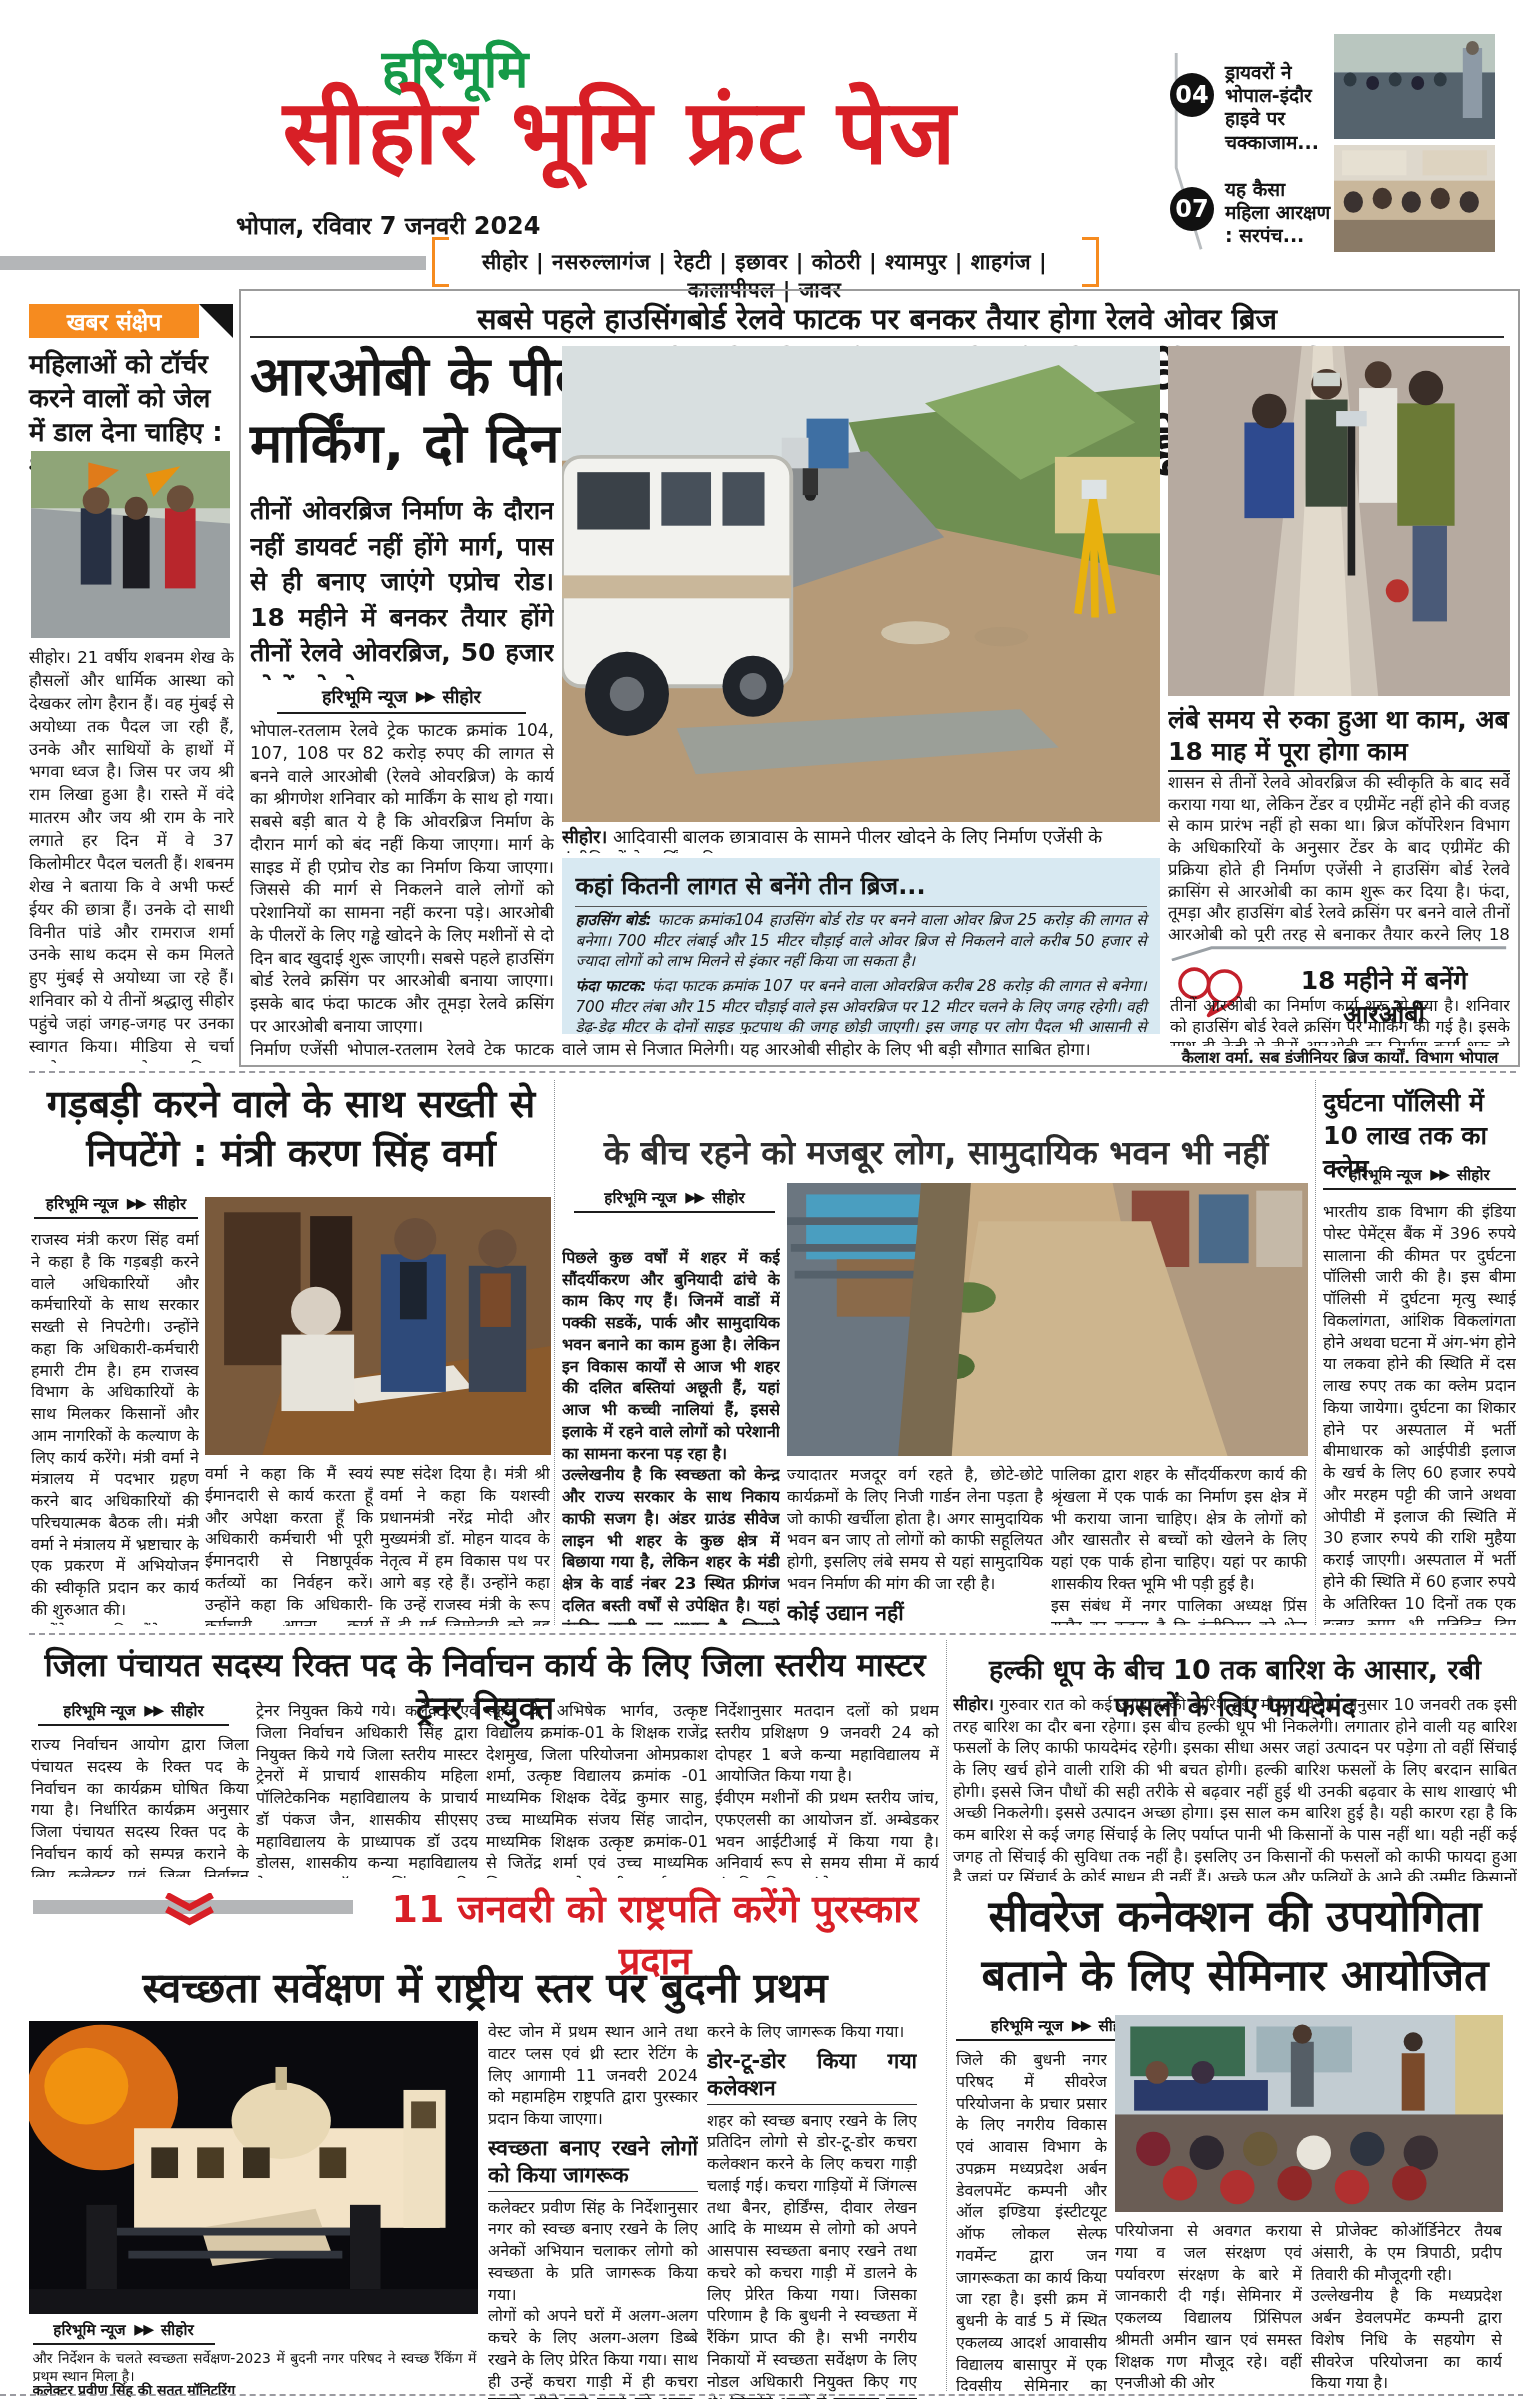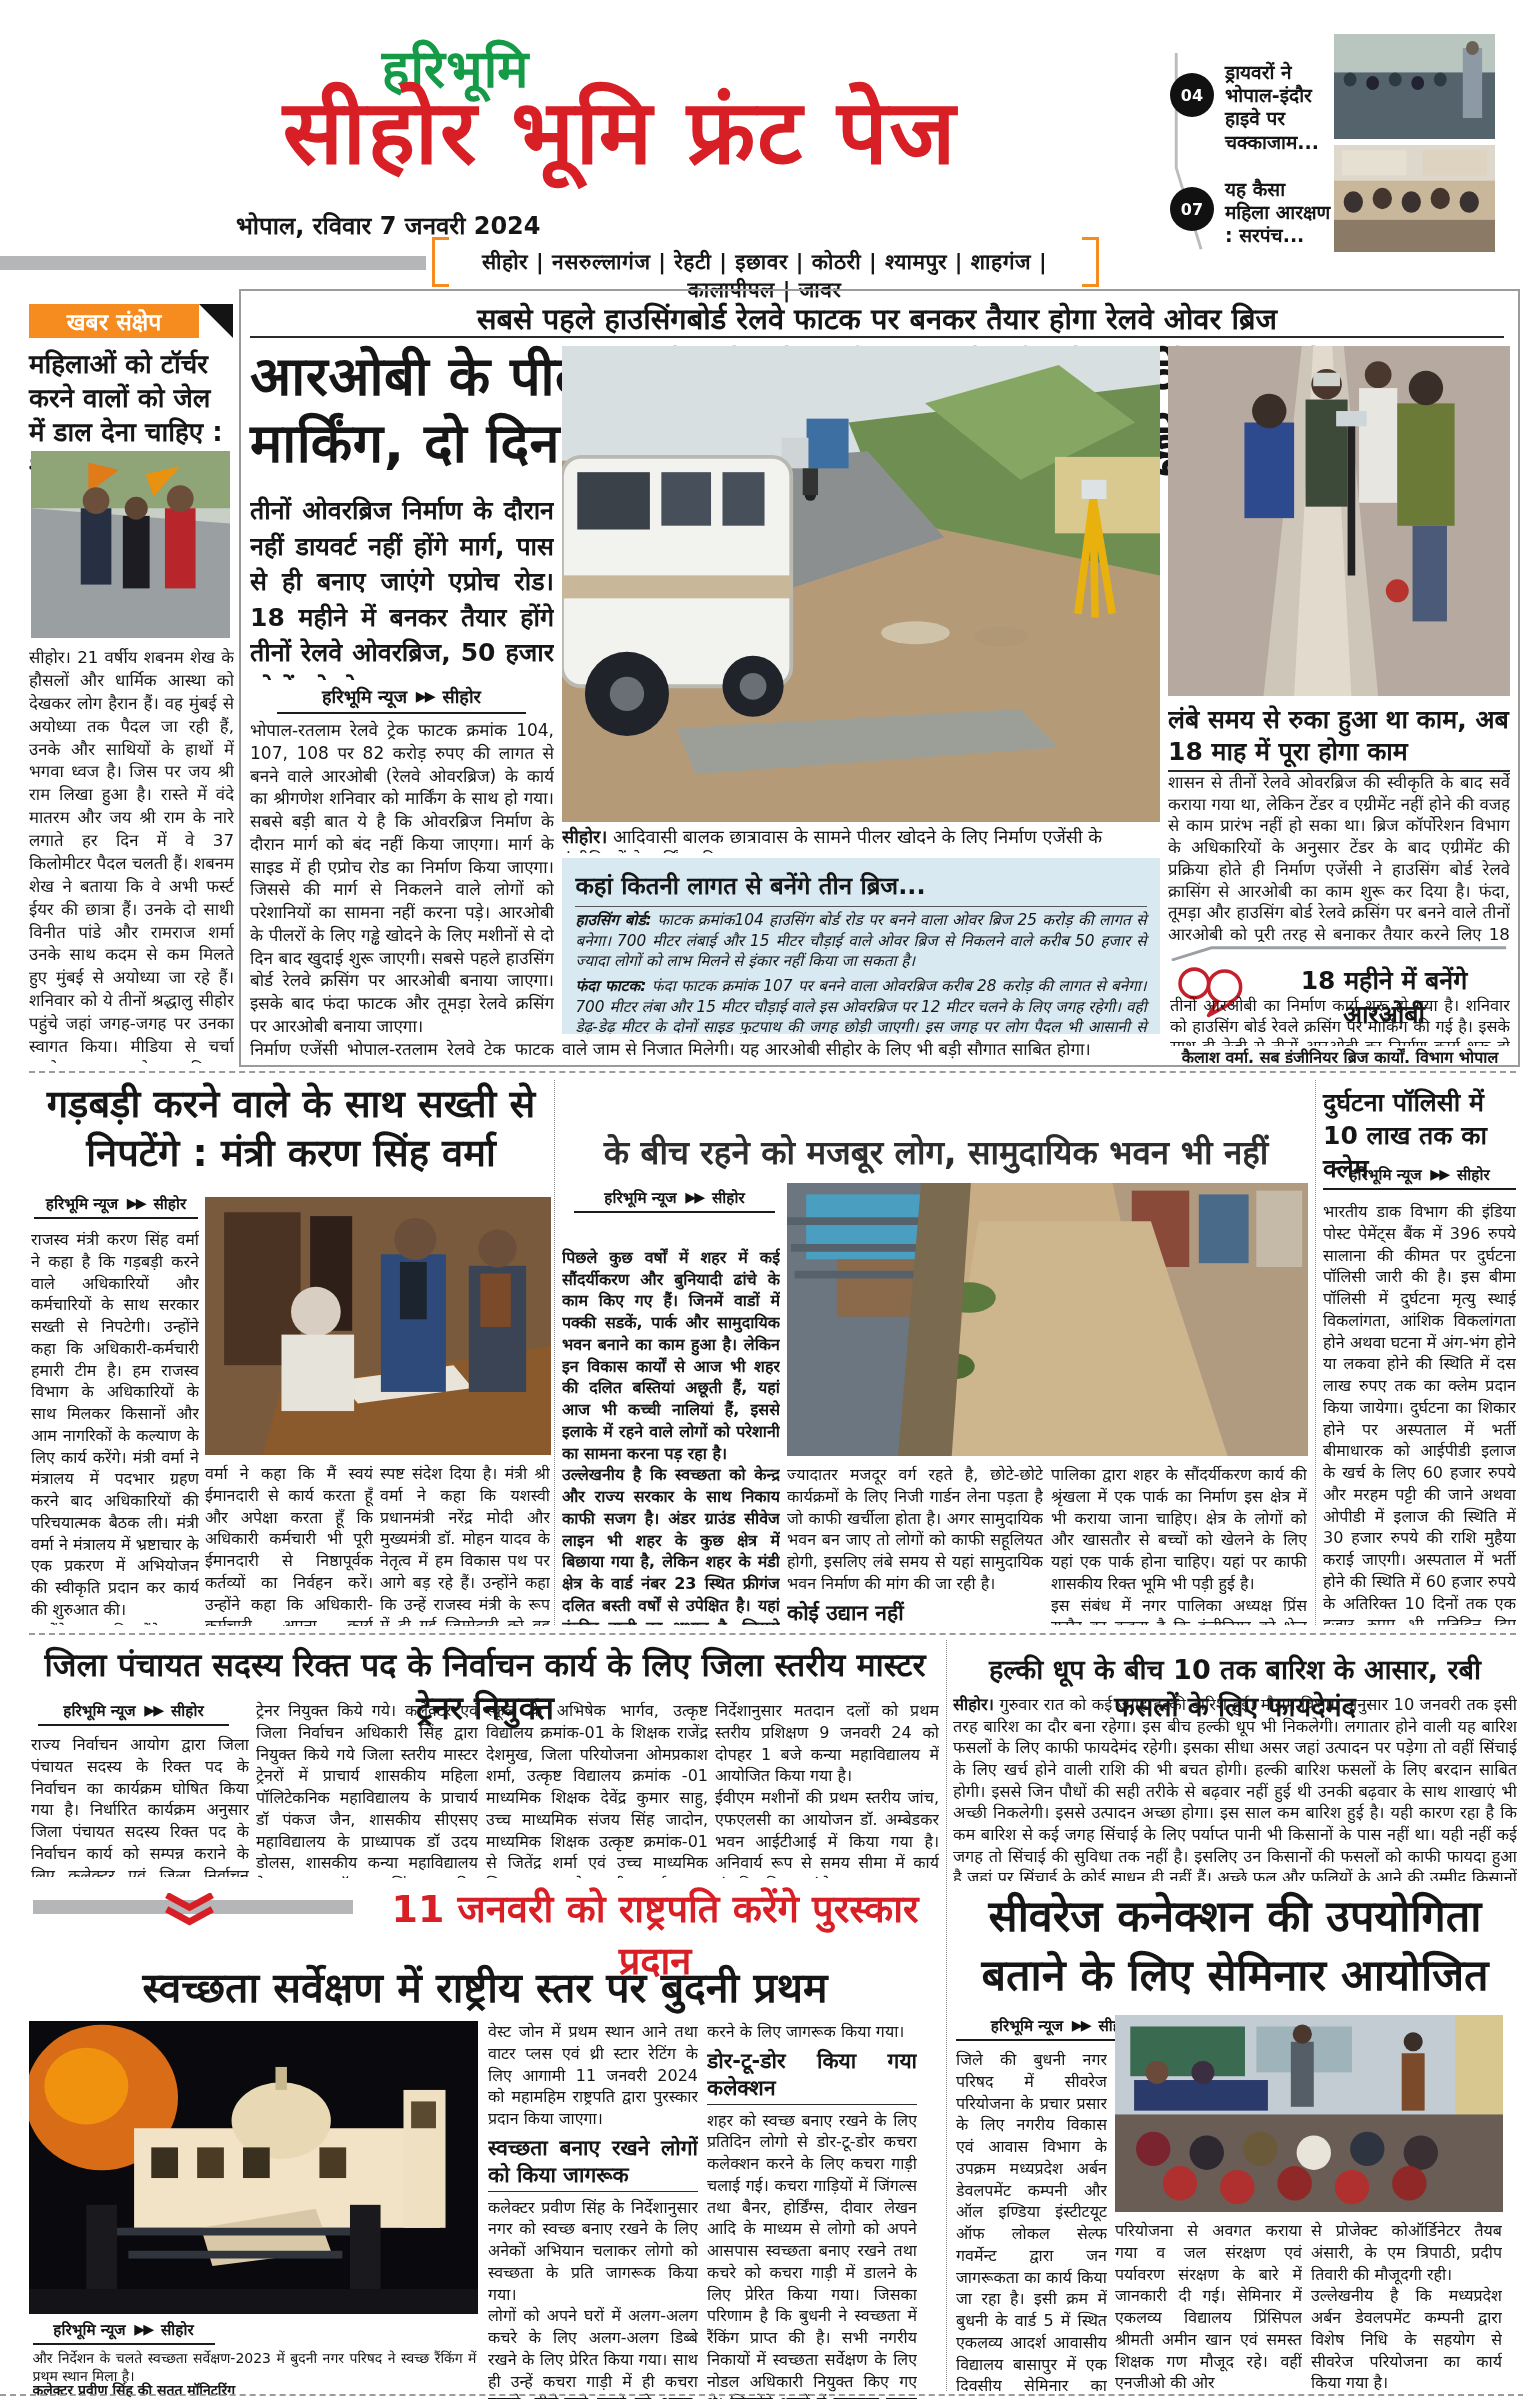--- a/index.html
+++ b/index.html
@@ -8,21 +8,21 @@
   .abs{position:absolute;}
   .ctr{text-align:center;}
   .jst{text-align:justify;}
   .pre{white-space:pre-line;}
   .ovh{overflow:hidden;}
   .b{font-weight:700;}
   .brand{color:#159a48;font-weight:700;font-size:52px;letter-spacing:1px;}
   .title{color:#d81f26;font-weight:700;font-size:89px;line-height:1.05;letter-spacing:1.9px;}
   .dateline{font-size:24px;font-weight:700;margin-left:30px;}
   .idx-badge{width:44px;height:44px;border-radius:50%;background:#111;color:#fff;
-             display:flex;align-items:center;justify-content:center;font-size:16px;font-weight:700;}
+             display:flex;align-items:center;justify-content:center;font-size:24px;font-weight:700;}
   .idx-teaser{font-size:19px;font-weight:700;line-height:1.22;}
   .graybar{background:#b4b6b8;}
   .bracket{width:14.3px;border:3.8px solid #f68b1f;}
   .bracket.l{border-right:none;}
   .bracket.r{border-left:none;}
   .loc-strip{font-size:21px;font-weight:700;letter-spacing:0.5px;}
   .sec-label{background:#f68b1f;color:#fff;font-weight:700;font-size:23px;
              display:flex;align-items:center;justify-content:center;}
   .fold{width:0;height:0;border-left:34px solid transparent;border-top:34px solid #141414;}
   .brief-h{font-size:26px;font-weight:700;line-height:1.3;}

